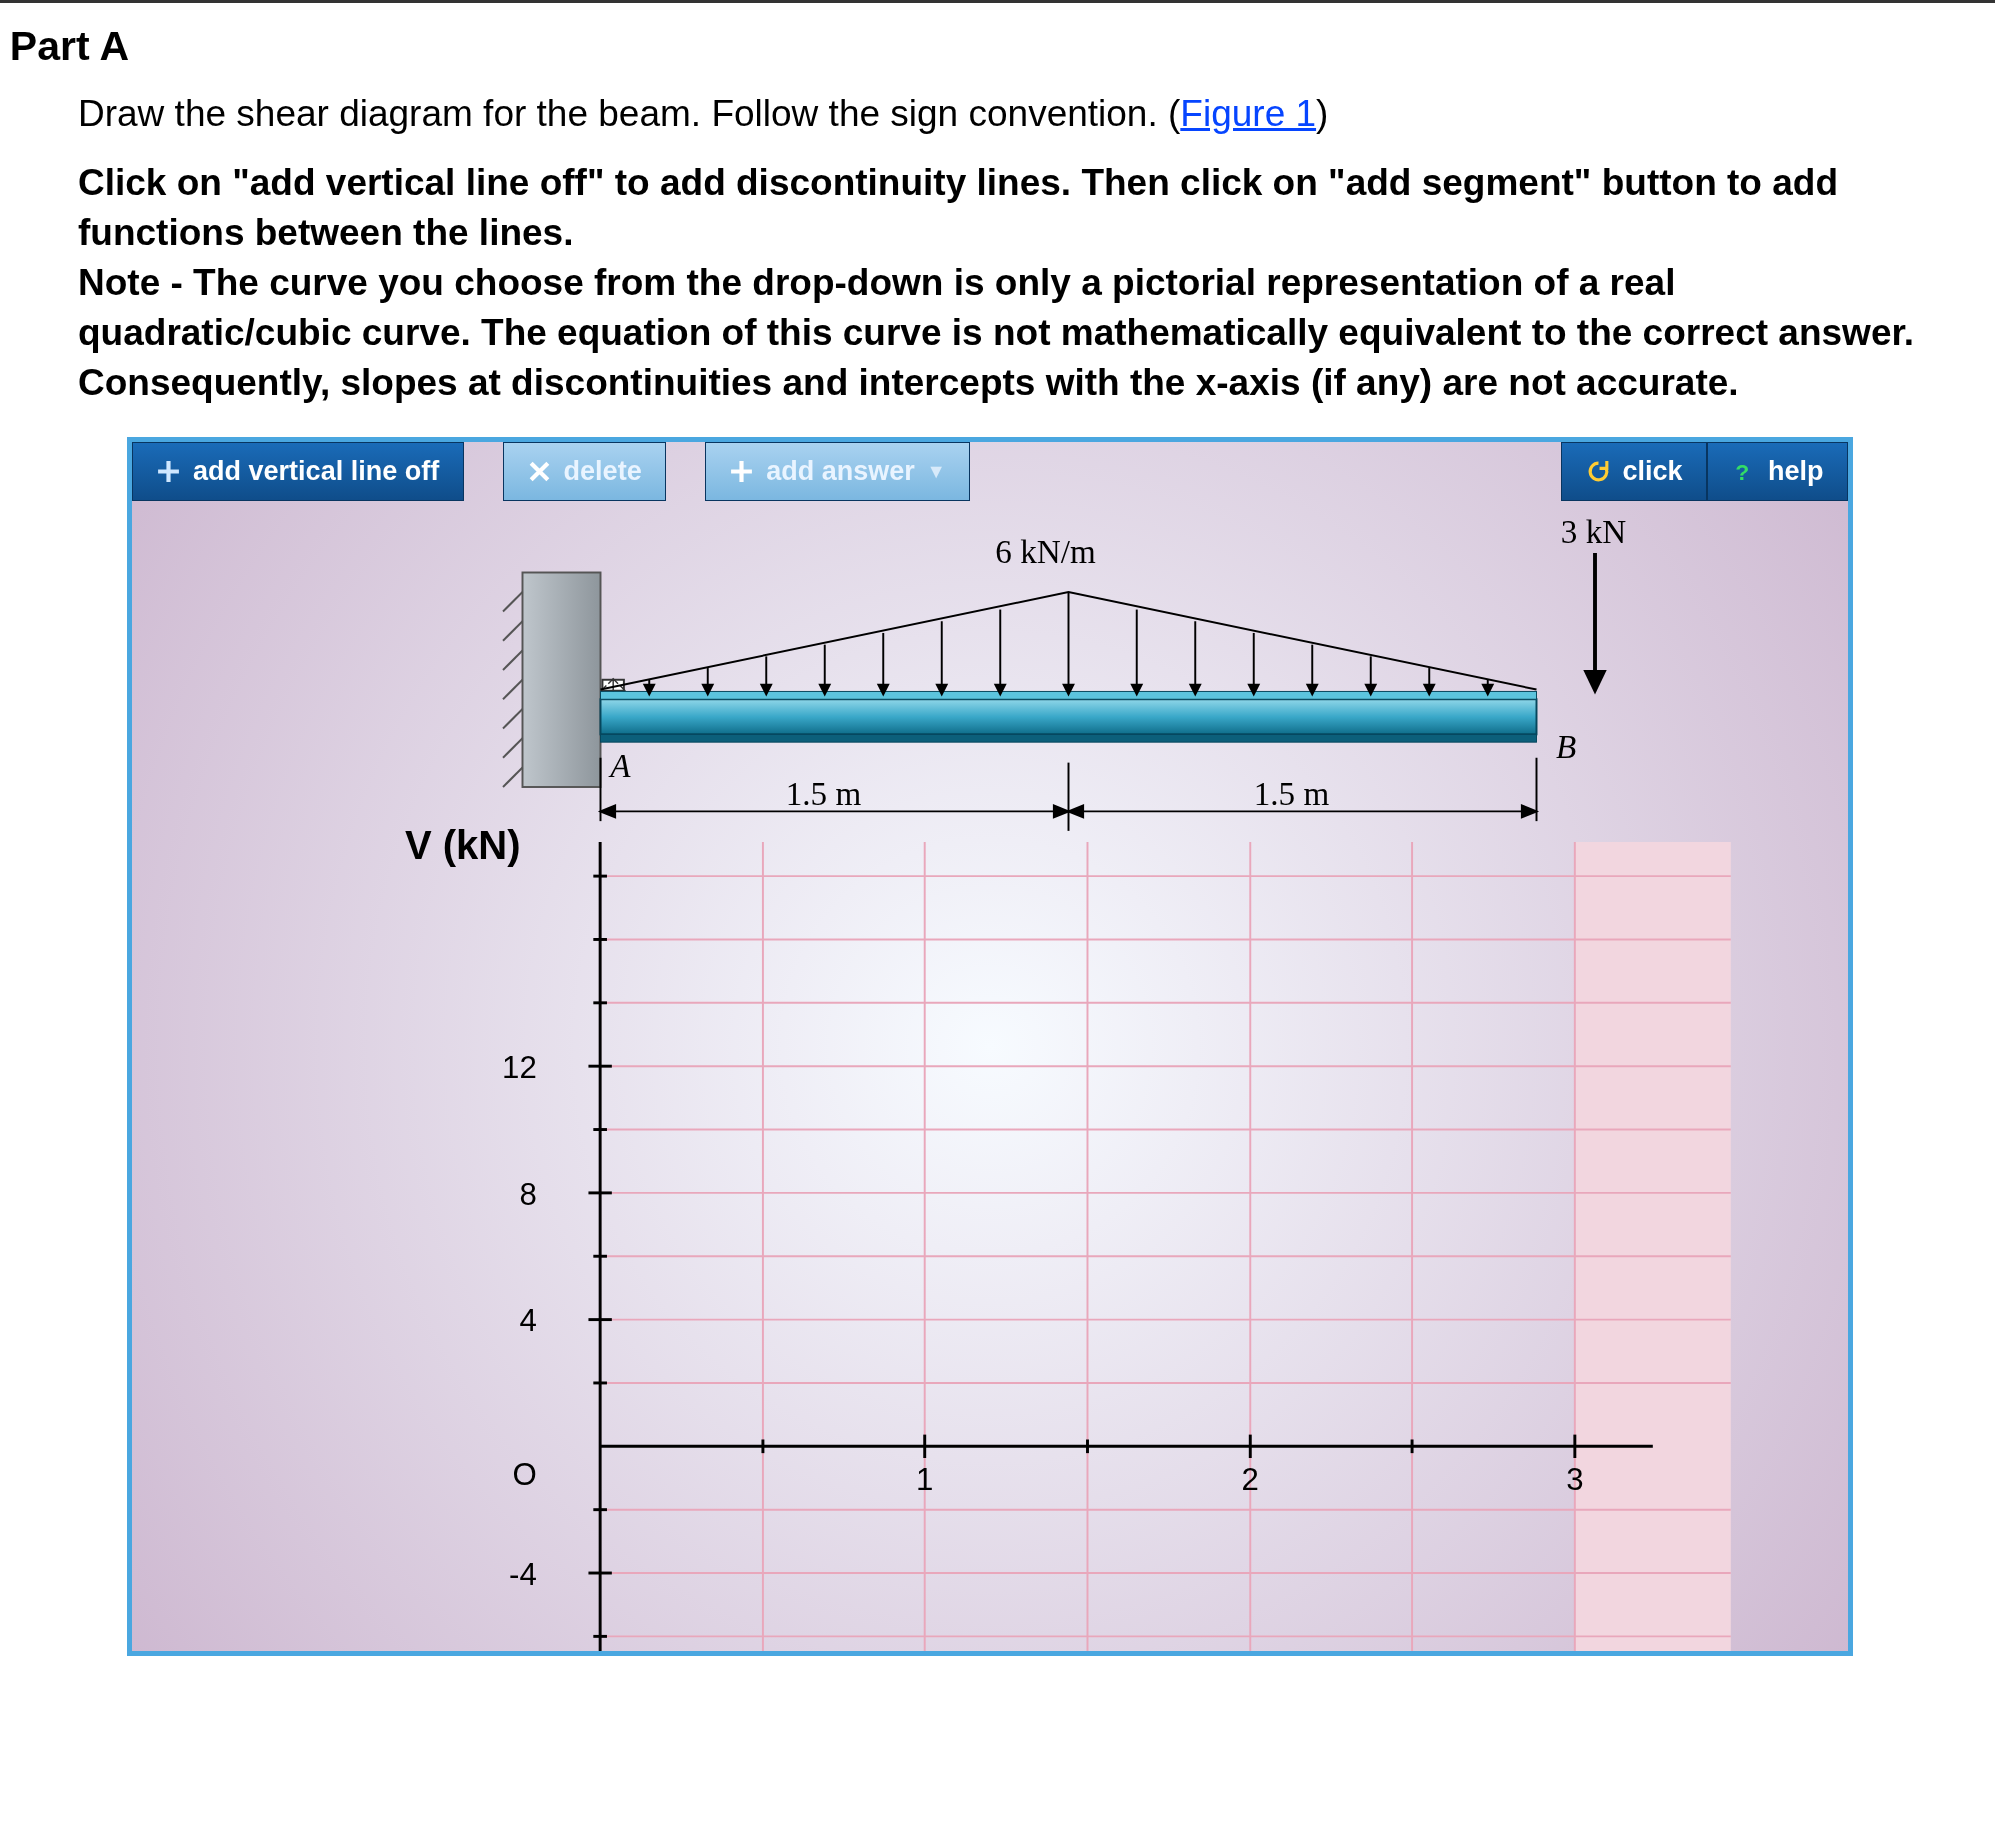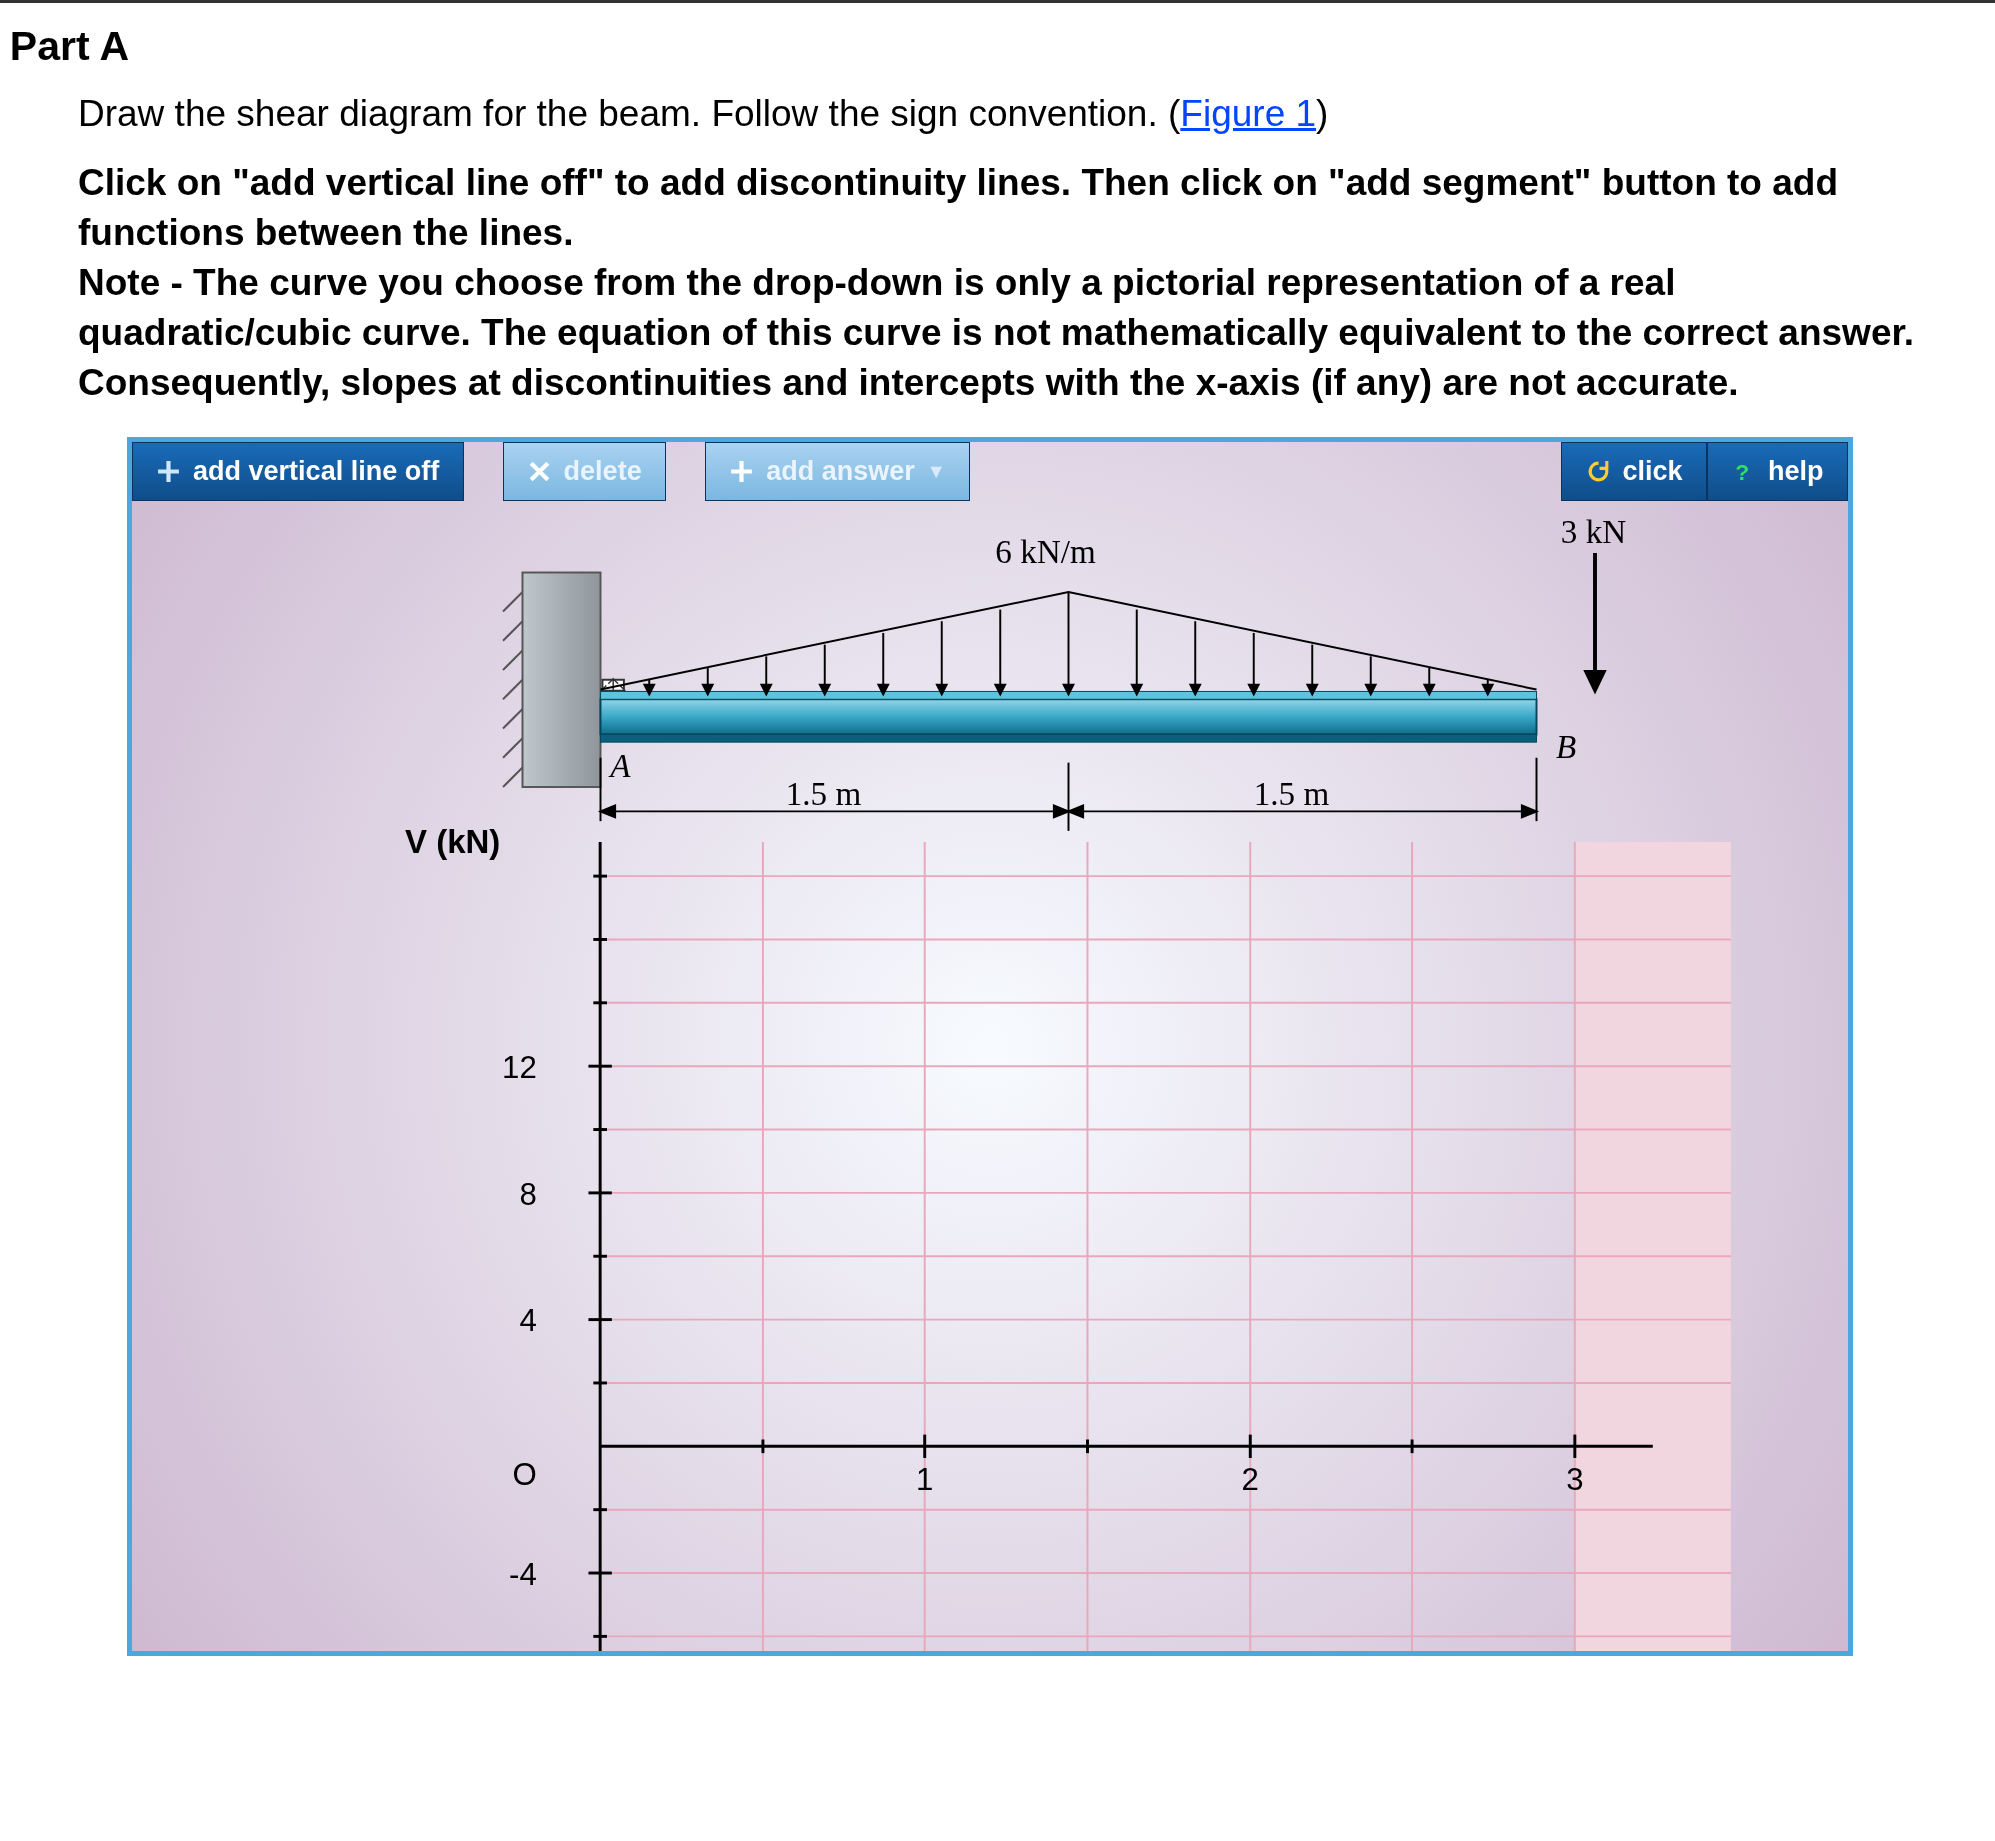--- a/index.html
+++ b/index.html
@@ -93,21 +93,21 @@
   
   .graph {
     position: absolute;
     left: 273px; top: 341px;
     width: 1326px; height: 809px;
   }
   .graph svg { width: 100%; height: 100%; }
 
   .axis-label {
     position: absolute;
-    font-size: 33px;
+    font-size: 40px;
     font-weight: bold;
   }
   .ylabel-v { left: 273px; top: 322px; }
   .xlabel-m { left: 1492px; top: 917px; }
 
   .tick-text {
     font-size: 32px;
     font-family: Arial, sans-serif;
     fill: #000;
   }

